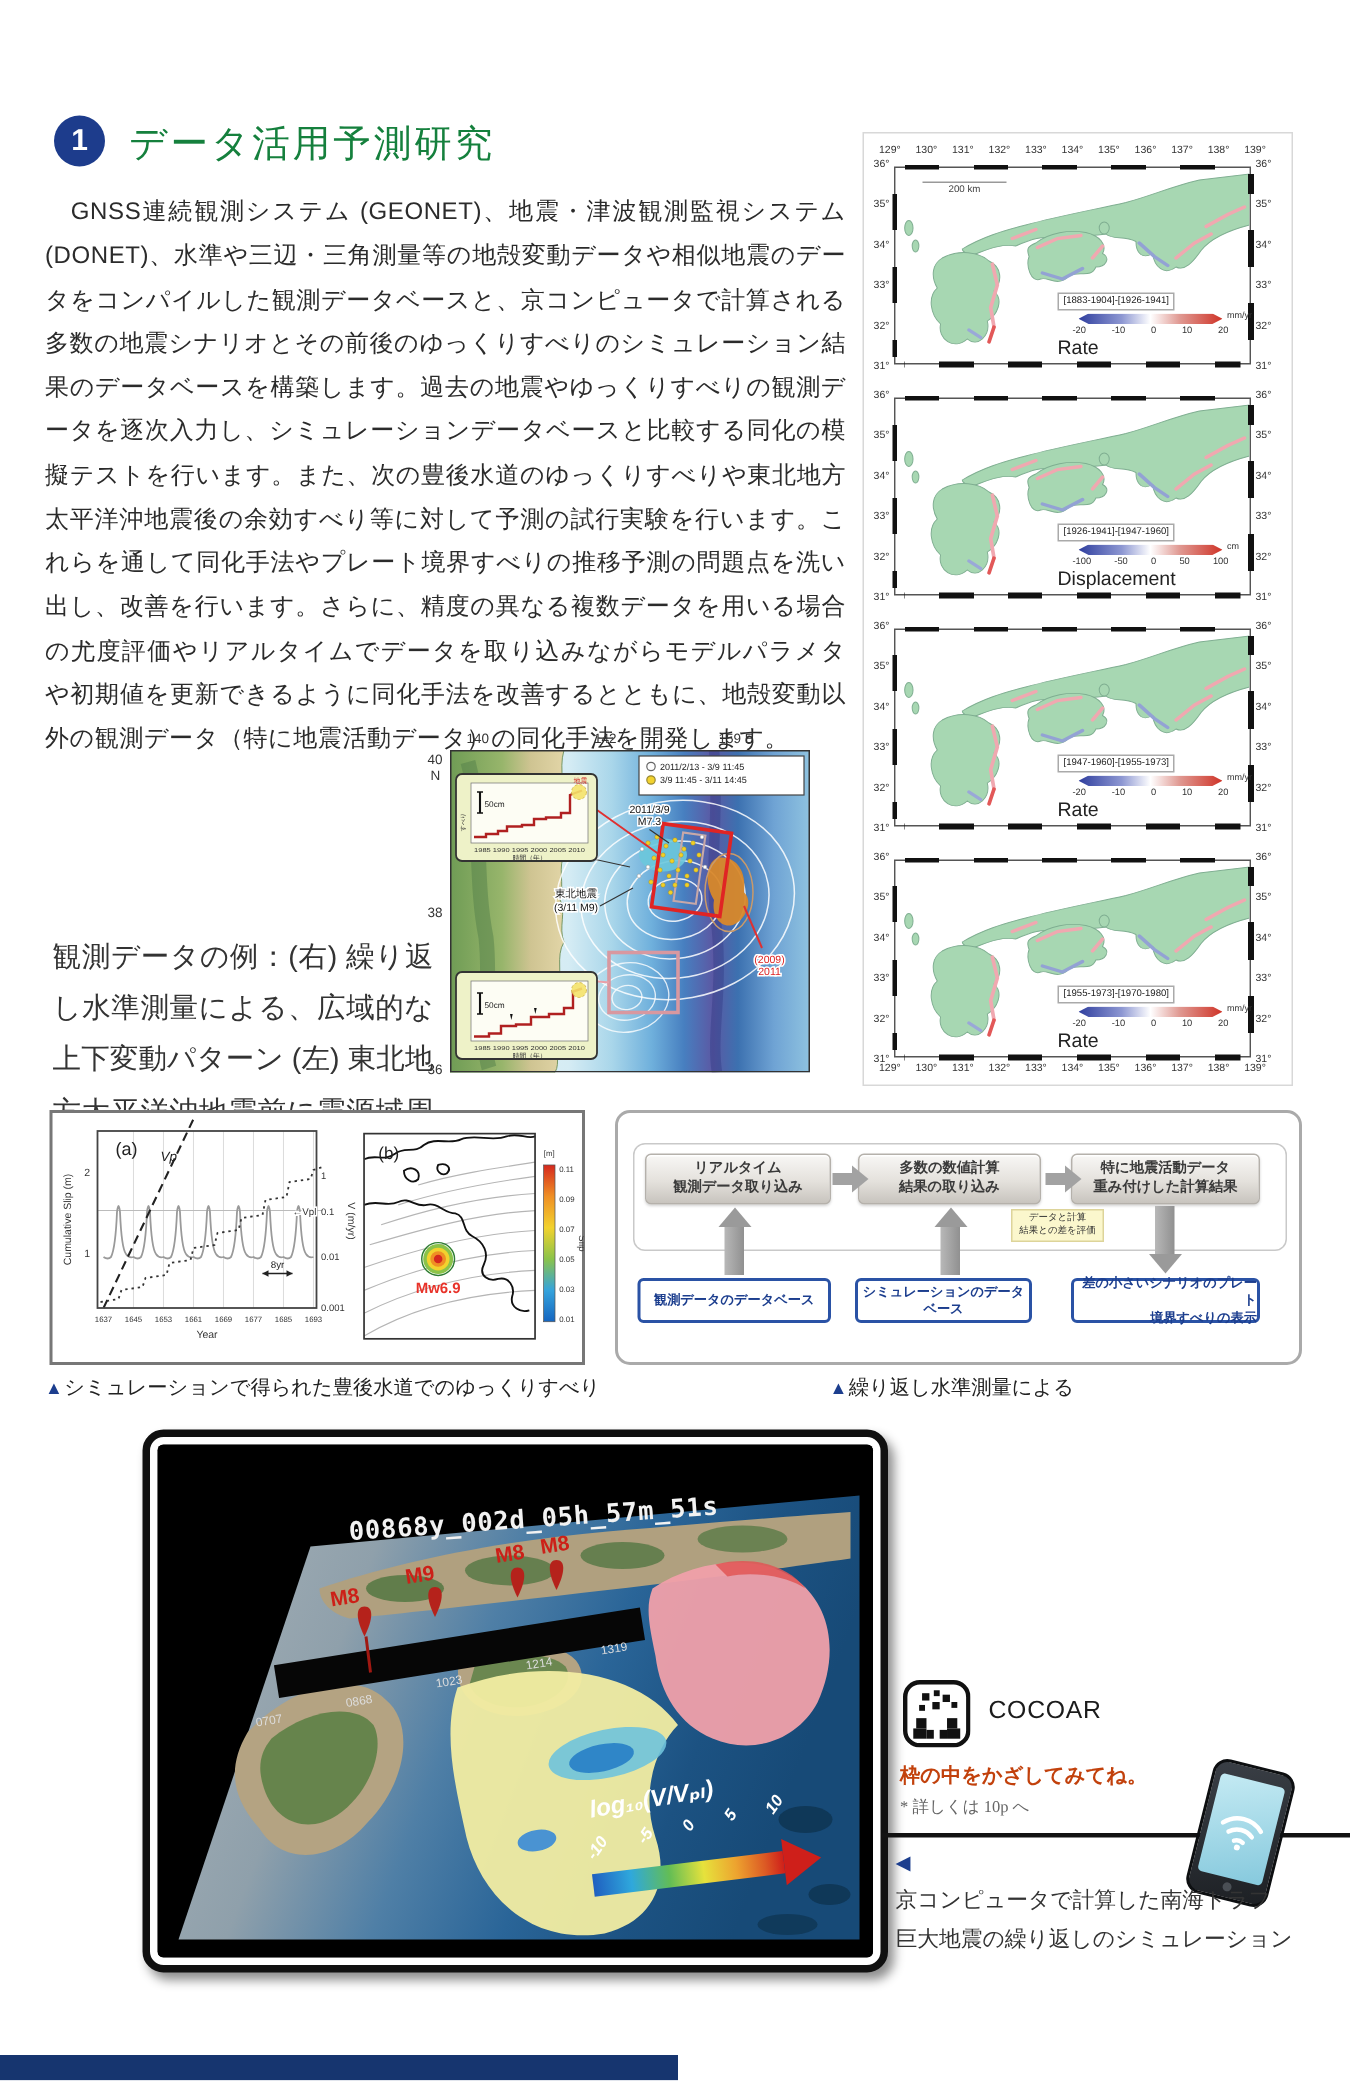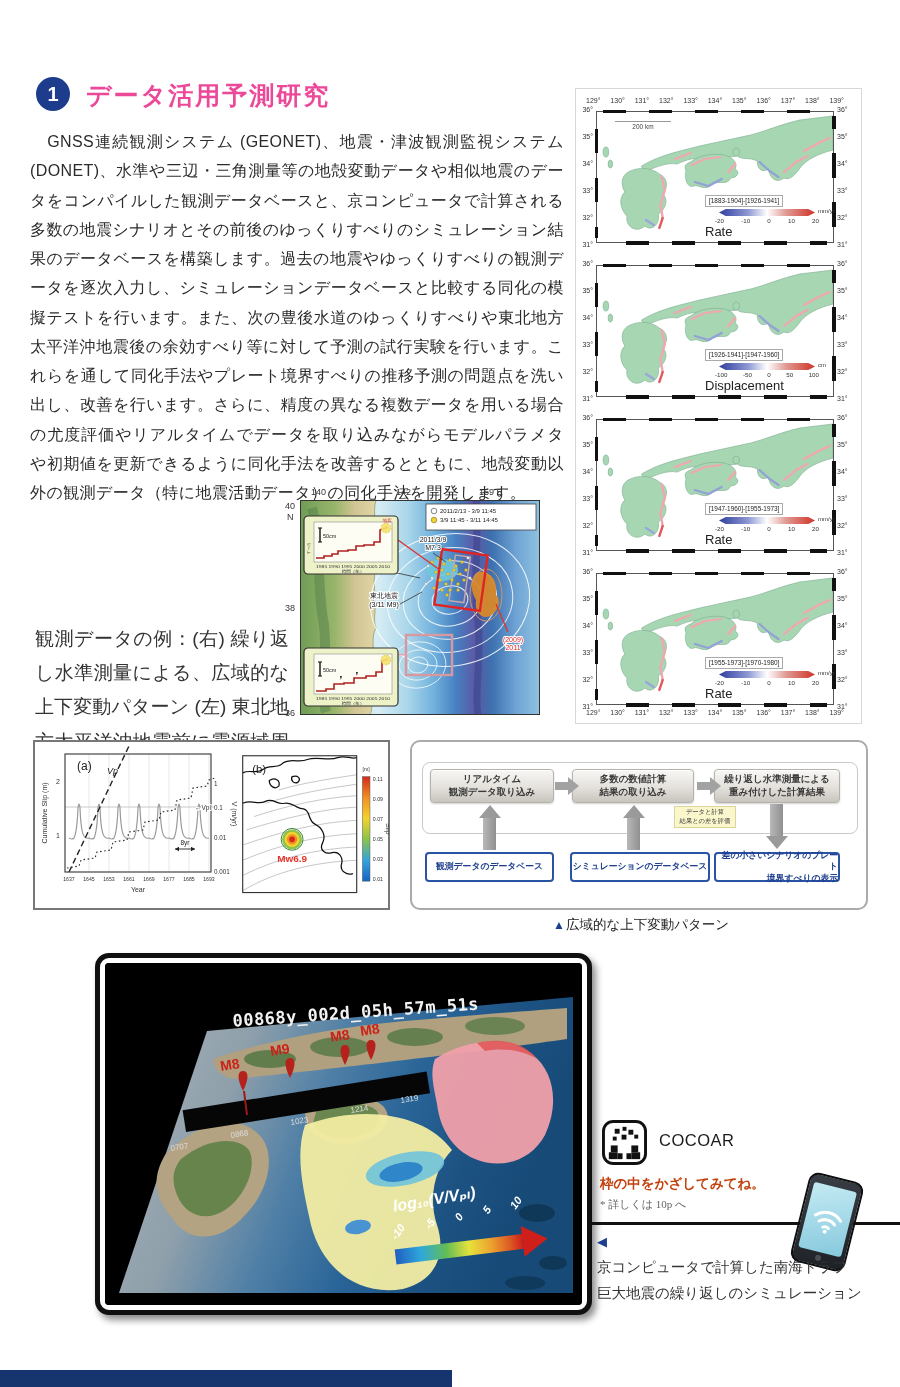--- a/index.html
+++ b/index.html
@@ -4,21 +4,21 @@
 <style>
   *{margin:0;padding:0;box-sizing:border-box;}
   html,body{background:#fff;}
   .page{position:relative;width:900px;height:1387px;background:#fff;overflow:hidden;
         font-family:"Liberation Sans","DejaVu Sans",sans-serif;color:#222;}
 
   
   .badge{position:absolute;left:36px;top:77px;width:34px;height:34px;border-radius:50%;
          background:#1d3c8c;color:#fff;display:flex;align-items:center;justify-content:center;
          font-size:20px;font-weight:bold;}
-  .title{position:absolute;left:86px;top:79px;font-size:25px;font-weight:bold;letter-spacing:2px;color:#ec4899;}
+  .title{position:absolute;left:86px;top:79px;font-size:25px;font-weight:normal;letter-spacing:2px;color:#15803d;}
 
   
   .body-text{position:absolute;left:30px;top:127px;width:534px;font-size:16px;line-height:1.83;
              letter-spacing:.4px;text-align:justify;color:#2b2b2b;white-space:pre-line;}
 
   
   .right-fig{position:absolute;left:575px;top:88px;width:287px;height:636px;border:1px solid #d8d8d8;background:#fff;}
   .lon-row{position:absolute;left:10px;width:258px;display:flex;justify-content:space-between;
            font-size:7px;color:#333;}
   .lon-row.top{top:8px;} .lon-row.bottom{top:620px;}
@@ -63,21 +63,21 @@
   .flow-frame{position:absolute;left:10px;top:20px;width:436px;height:72px;border:1px solid #c9c9c9;border-radius:8px;}
   .flow-top{position:absolute;height:34px;border:1px solid #b5b1ab;border-radius:4px;color:#3a3a3a;
             background:linear-gradient(180deg,#f8f7f5 0%,#e4e1dc 55%,#c8c4be 100%);
             box-shadow:0 1px 2px rgba(0,0,0,.18), inset 0 1px 0 #fff;
             display:flex;align-items:center;justify-content:center;text-align:center;
             font-size:9.5px;font-weight:bold;line-height:1.35;white-space:pre-line;top:27px;}
   .ft1{left:18px;width:124px;} .ft2{left:160px;width:122px;} .ft3{left:302px;width:126px;}
   .flow-bottom{position:absolute;height:30px;border:2px solid #2a52a5;border-radius:4px;background:#fff;
                color:#1c3e8e;display:flex;align-items:center;justify-content:center;text-align:center;
                font-size:8.8px;font-weight:bold;line-height:1.3;white-space:pre-line;top:110px;}
-  .fb1{left:13px;width:129px;} .fb2{left:158px;width:140px;} .fb3{left:302px;width:126px;text-align:right;}
+  .fb1{left:13px;width:129px;} .fb2{left:158px;width:118px;} .fb3{left:302px;width:126px;text-align:right;}
   .flow-note{position:absolute;left:262px;top:64px;width:62px;background:#fbf7cd;border:1px solid #ddd49a;
              font-size:6.3px;line-height:1.4;text-align:center;color:#333;white-space:pre-line;padding:1px 0;}
   .arr-r{position:absolute;top:40px;width:13px;height:8px;background:#a2a2a2;}
   .arr-r::after{content:"";position:absolute;left:100%;top:50%;transform:translateY(-50%);
                 border:9px solid transparent;border-right:0;border-left:11px solid #a2a2a2;}
   .ar1{left:143px;} .ar2{left:285px;}
   .arr-v{position:absolute;width:13px;background:linear-gradient(90deg,#b8b8b8,#909090);}
   .arr-up{top:76px;height:32px;}
   .arr-up::before{content:"";position:absolute;bottom:100%;left:50%;transform:translateX(-50%);
                   border-left:11px solid transparent;border-right:11px solid transparent;border-bottom:13px solid #9a9a9a;}
@@ -591,37 +591,40 @@
       <text x="157" y="85" font-size="7" fill="#333" text-anchor="middle" transform="rotate(90 157 85)">Slip</text>
     </svg>
   </div>
 
   <div class="flow-box">
     <div class="flow-frame"></div>
     <div class="flow-top ft1">リアルタイム
 観測データ取り込み</div>
     <div class="flow-top ft2">多数の数値計算
 結果の取り込み</div>
-    <div class="flow-top ft3">繰り返し水準測量による
+    <div class="flow-top ft3">特に地震活動データ
 重み付けした計算結果</div>
     <div class="arr-r ar1"></div>
     <div class="arr-r ar2"></div>
     <div class="arr-v arr-up au1"></div>
     <div class="arr-v arr-up au2"></div>
     <div class="arr-v arr-down"></div>
     <div class="flow-note">データと計算
 結果との差を評価</div>
     <div class="flow-bottom fb1">観測データのデータベース</div>
     <div class="flow-bottom fb2">シミュレーションのデータベース</div>
     <div class="flow-bottom fb3">差の小さいシナリオのプレート
 境界すべりの表示</div>
   </div>
 
+  <div class="cap-row cap-left">
+    <span class="cap-marker">▲</span><span>シミュレーションで得られた豊後水道でのゆっくりすべり</span>
+  </div>
   <div class="cap-row cap-right">
-    <span class="cap-marker">▲</span><span>広域的な上下変動パターン</span>
+    <span class="cap-marker">▲</span><span>繰り返し水準測量による</span>
   </div>
 
   <figure class="fig3d">
     <div class="fig3d-inner">
       <svg viewBox="0 0 477 342" preserveAspectRatio="none">
         <defs>
           <linearGradient id="seagrad" x1="0" y1="0" x2="1" y2="0.25">
             <stop offset="0" stop-color="#a8b2b8"></stop>
               <stop offset="0.3" stop-color="#8fa0ab"></stop>
             <stop offset="0.5" stop-color="#4f7fa6"></stop>

